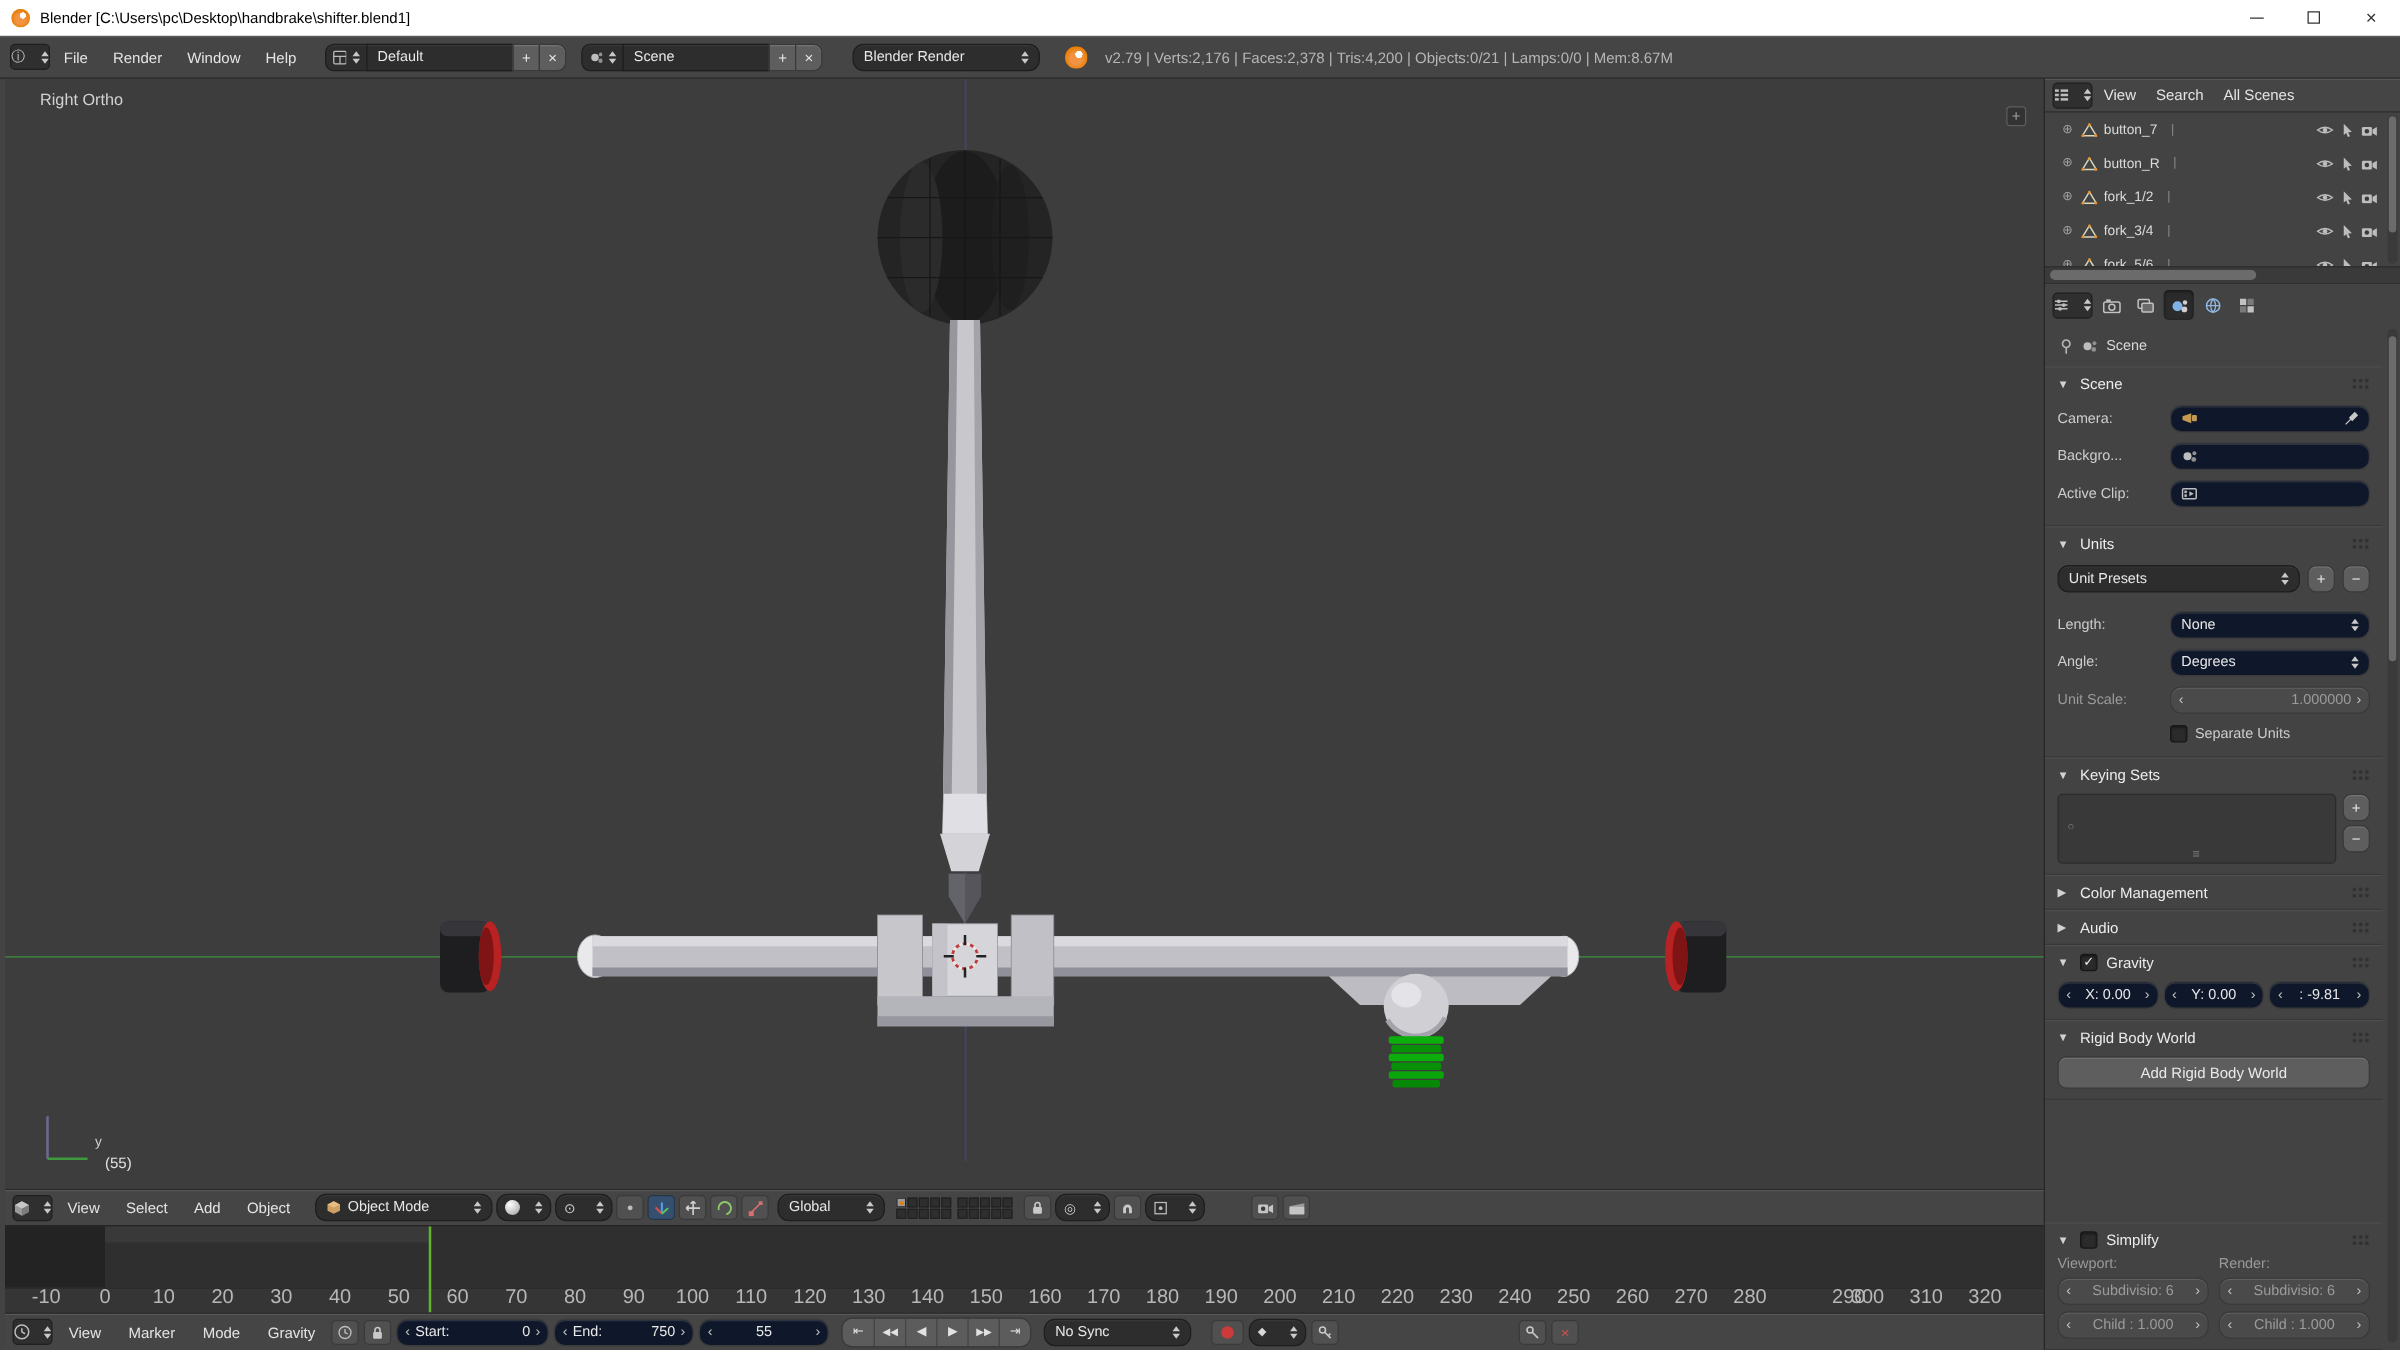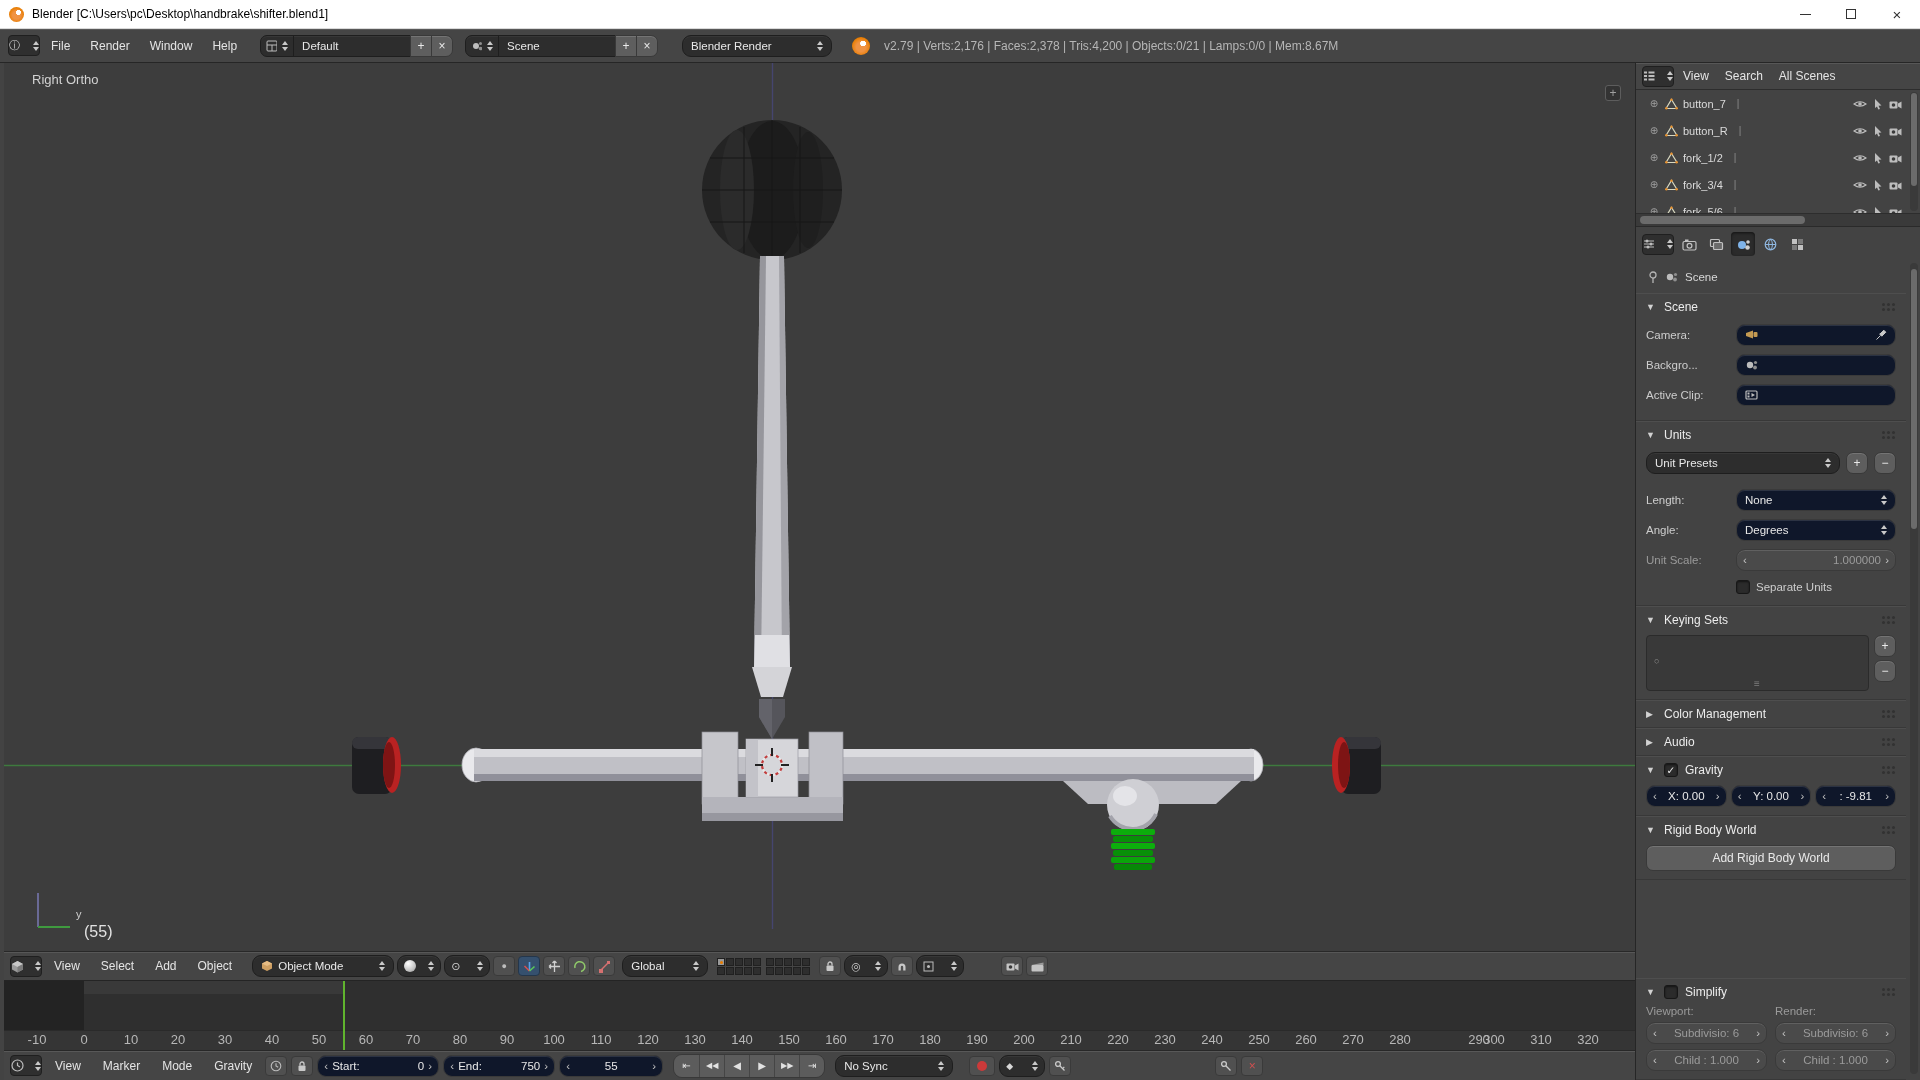--- a/index.html
+++ b/index.html
@@ -70,40 +70,40 @@
   
   .left-col{position:absolute;top:63px;left:4px;width:1635px;height:1017px;display:flex;flex-direction:column}
   .right-panel{position:absolute;top:63px;left:1635px;width:285px;height:1017px;background:#434343;
                border-left:1px solid #262626;display:flex;flex-direction:column}
 
   
   .viewport{position:relative;height:888px;background:#3d3d3d;overflow:hidden}
   .vp-svg{position:absolute;inset:0;width:100%;height:100%}
   .vp-label{position:absolute;left:28px;top:9px;font-size:13px;color:#d2d2d2}
   .gizmo-y{position:absolute;left:72px;top:845px;font-size:11px;color:#cfcfcf}
-  .frame-ind{position:absolute;left:80px;top:860px;font-size:16px;color:#e2e2e2}
+  .frame-ind{position:absolute;left:80px;top:860px;font-size:12px;color:#e2e2e2}
   .vp-plus{position:absolute;right:18px;top:22px;width:16px;height:16px;border:1px solid #5d5d5d;border-radius:3px;
            color:#a0a0a0;font-size:12px;line-height:14px;text-align:center;background:rgba(0,0,0,.15)}
   .vp-header{height:29px;background:#454545;border-top:1px solid #282828;box-shadow:inset 0 1px 0 #575757;
              display:flex;align-items:center;padding:0 6px;gap:3px}
   .mini-btn{width:22px;height:20px;border-radius:4px;background:#505050;border:1px solid #3a3a3a;
             display:flex;align-items:center;justify-content:center;flex:none}
   .mini-btn.pressed{background:#35506e;border-color:#24364b}
   .layers{display:flex;gap:5px;margin:0 6px}
   .layer-grp{display:grid;grid-template-columns:repeat(5,8px);grid-auto-rows:8px;gap:1px}
   .layer-cell{background:#2e2e2e;border:1px solid #202020}
   .layer-cell.active{background:#9a9a9a;position:relative}
   .layer-cell.active::after{content:"";position:absolute;left:2px;top:2px;width:3px;height:3px;border-radius:50%;background:#e87d00}
 
   
   .tl-track{position:relative;height:70px;background:#2f2f2f;border-top:1px solid #242424;overflow:hidden}
   .tl-prezero{position:absolute;left:0;top:0;bottom:0;width:80px;background:rgba(0,0,0,.24)}
   .tl-played{position:absolute;left:80px;top:0;height:13px;width:259px;background:rgba(255,255,255,.05)}
   .tl-numrow{position:absolute;left:0;right:0;bottom:0;height:20px;background:#353535;border-top:1px solid #2a2a2a}
-  .ruler-num{position:absolute;bottom:3px;transform:translateX(-50%);font-size:13px;color:#b7b7b7}
+  .ruler-num{position:absolute;bottom:3px;transform:translateX(-50%);font-size:16px;color:#b7b7b7}
   .cfline{position:absolute;top:0;bottom:0;width:2px;background:#60b42e}
   .tl-header{height:30px;background:#454545;box-shadow:inset 0 1px 0 #585858;border-top:1px solid #282828;
              display:flex;align-items:center;padding:0 6px;gap:4px}
   .pb-group{display:flex;border-radius:9px;overflow:hidden;border:1px solid #393939}
   .pb-btn{width:25px;height:22px;background:#5c5c5c;display:flex;align-items:center;justify-content:center;
           color:#e2e2e2;font-size:10px;border-left:1px solid #454545}
   .pb-btn:first-child{border-left:none}
   .rec-dot{width:10px;height:10px;border-radius:50%;background:#cc3a3a}
 
   

